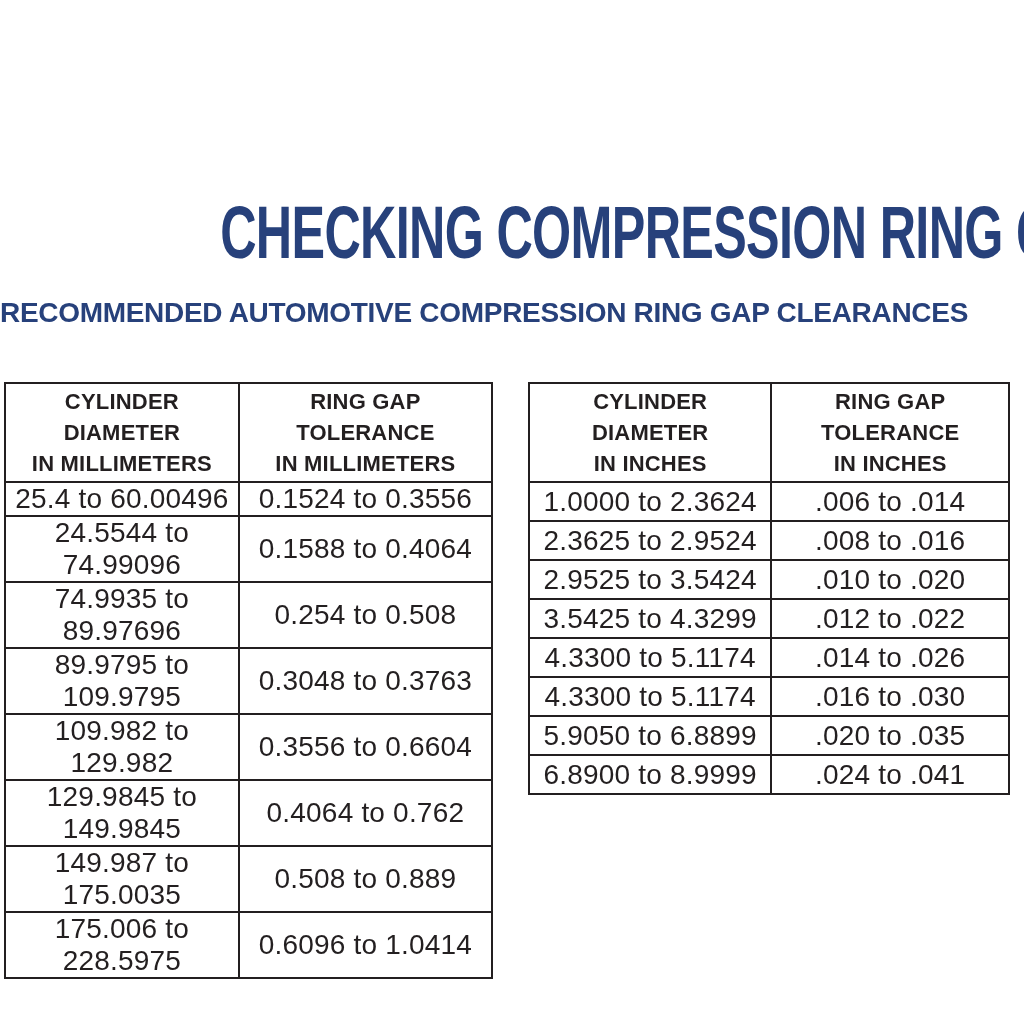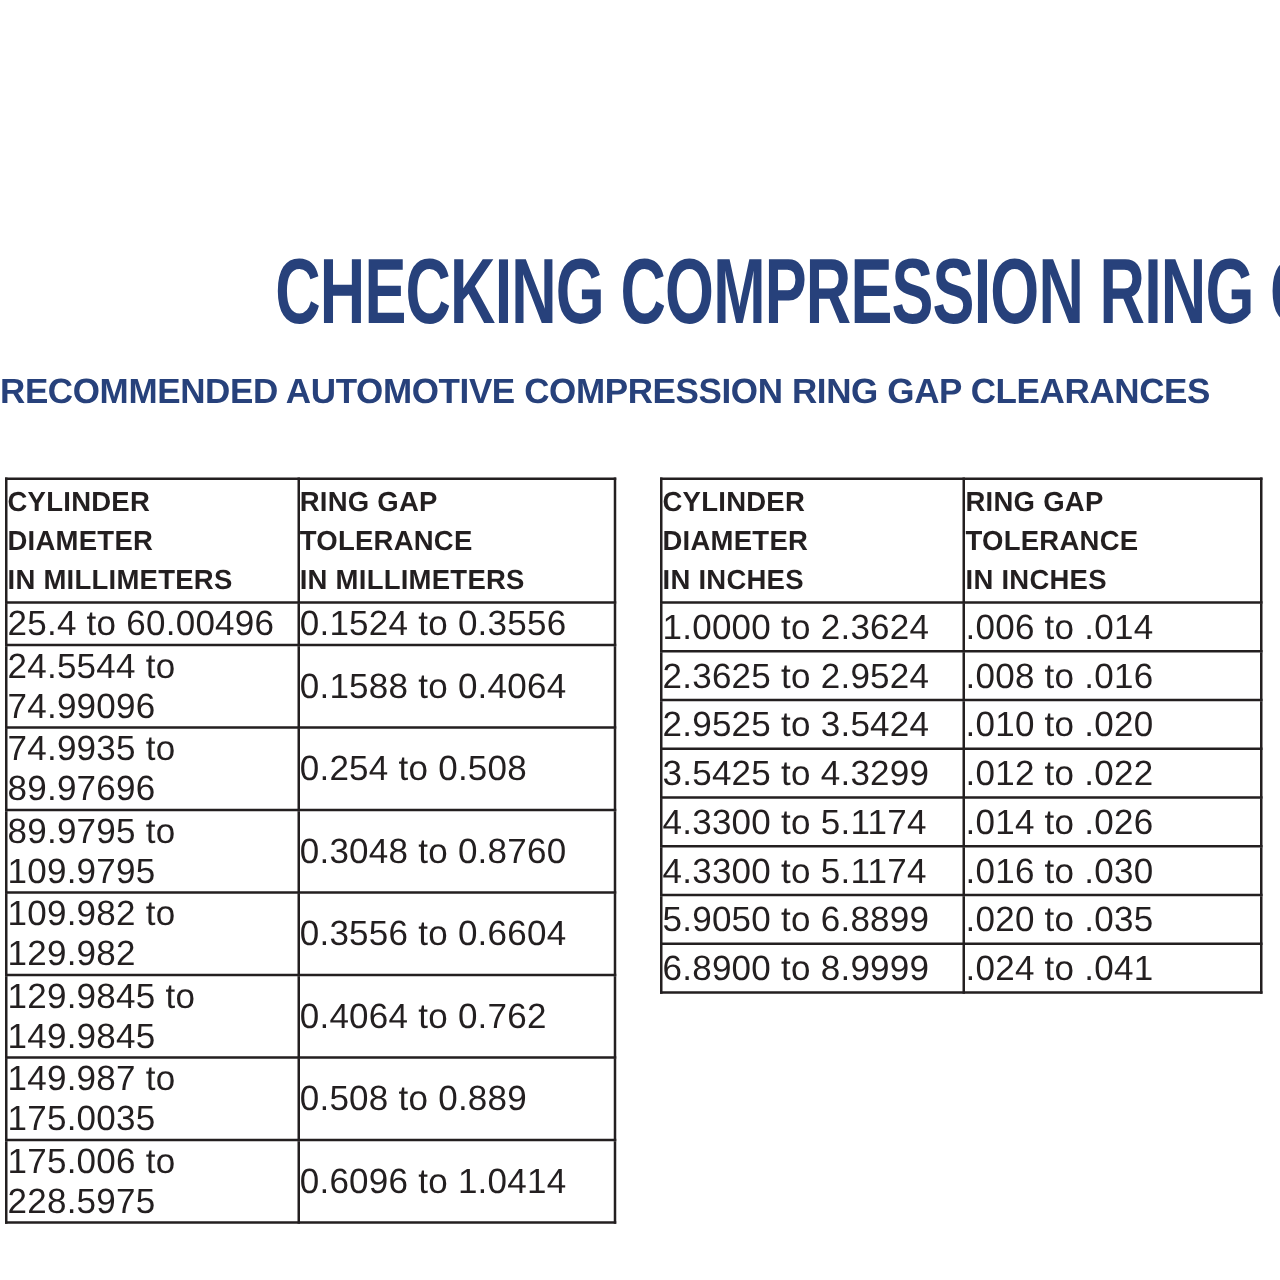--- a/index.html
+++ b/index.html
@@ -56,21 +56,21 @@
     border-collapse: collapse;
     table-layout: fixed;
     height: 413px;
     color: var(--ink);
   }
   .spec-table.mm { left: 4px;   width: 489px; }
   .spec-table.in { left: 528px; width: 482px; }
 
   .spec-table th, .spec-table td {
     border: 2px solid var(--ink);
-    text-align: left;
+    text-align: center;
     vertical-align: middle;
     background: #ffffff;
   }
   .spec-table thead tr { height: 99px; }
   .spec-table th {
     font-size: 22px;
     font-weight: bold;
     line-height: 31px;
     letter-spacing: 0.2px;
   }
@@ -108,21 +108,21 @@
         <tr>
           <td>24.5544 to 74.99096</td>
           <td>0.1588 to 0.4064</td>
         </tr>
         <tr>
           <td>74.9935 to 89.97696</td>
           <td>0.254 to 0.508</td>
         </tr>
         <tr>
           <td>89.9795 to 109.9795</td>
-          <td>0.3048 to 0.8760</td>
+          <td>0.3048 to 0.3763</td>
         </tr>
         <tr>
           <td>109.982 to 129.982</td>
           <td>0.3556 to 0.6604</td>
         </tr>
         <tr>
           <td>129.9845 to 149.9845</td>
           <td>0.4064 to 0.762</td>
         </tr>
         <tr>

